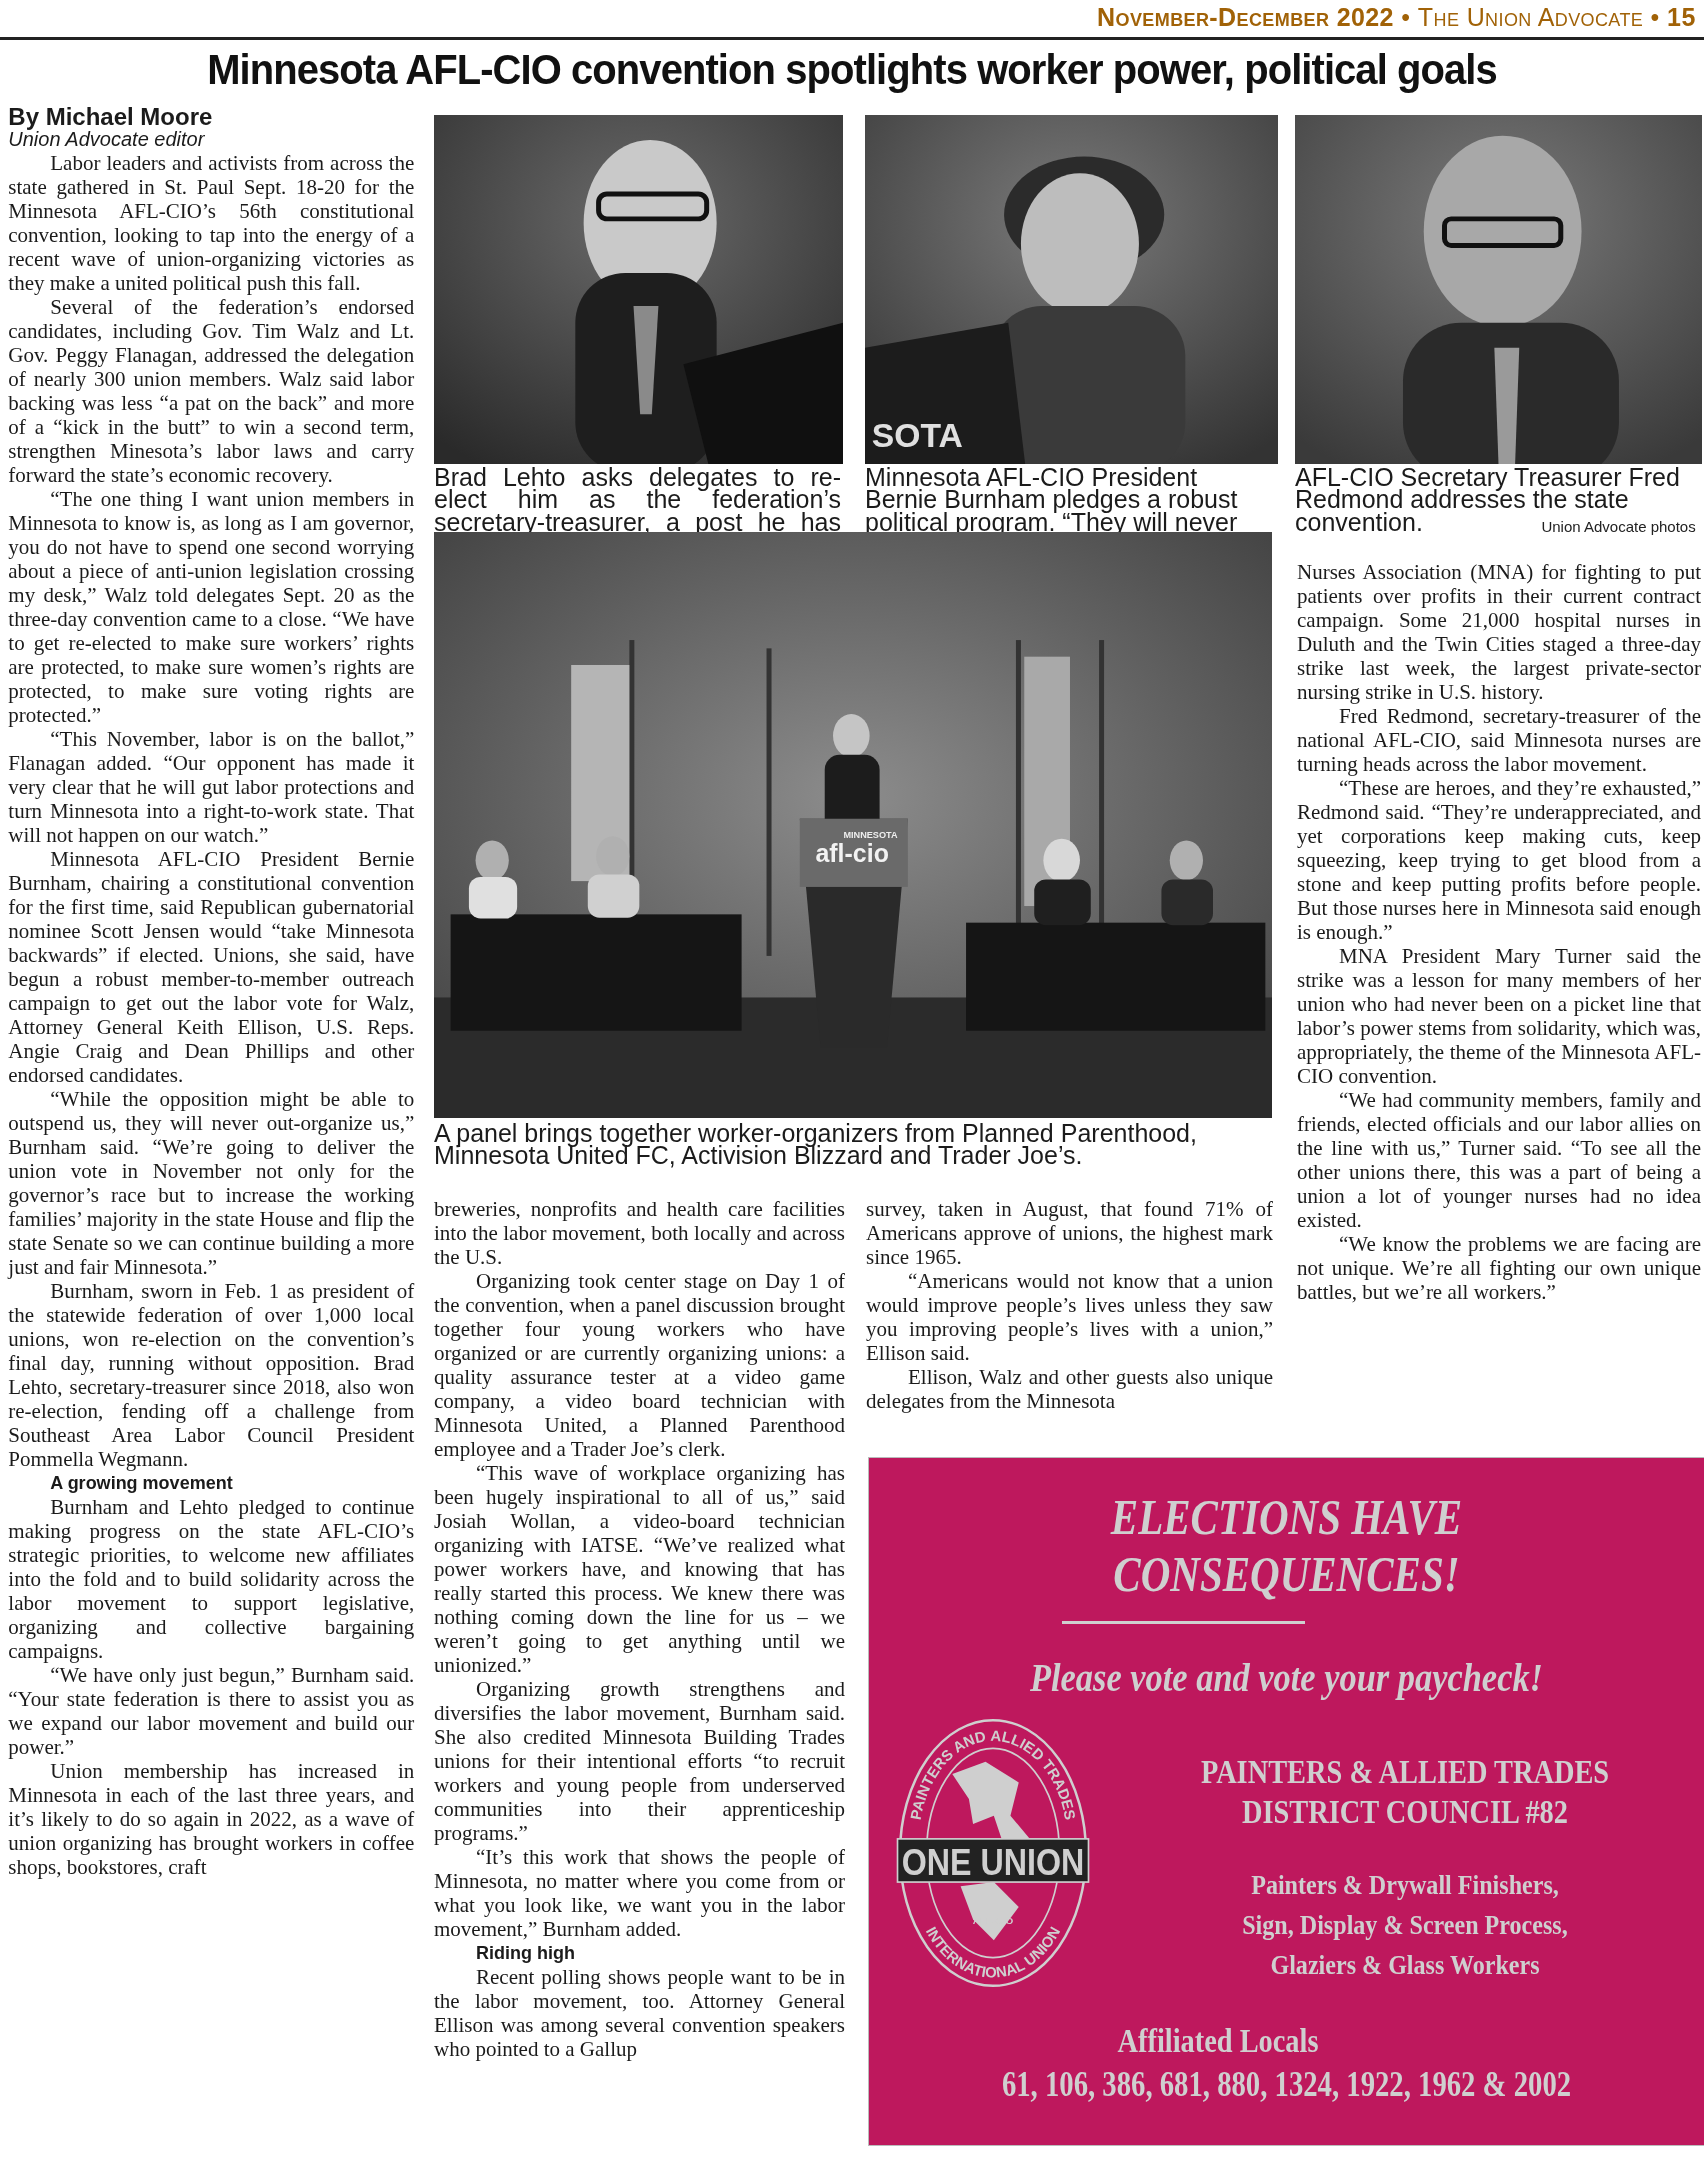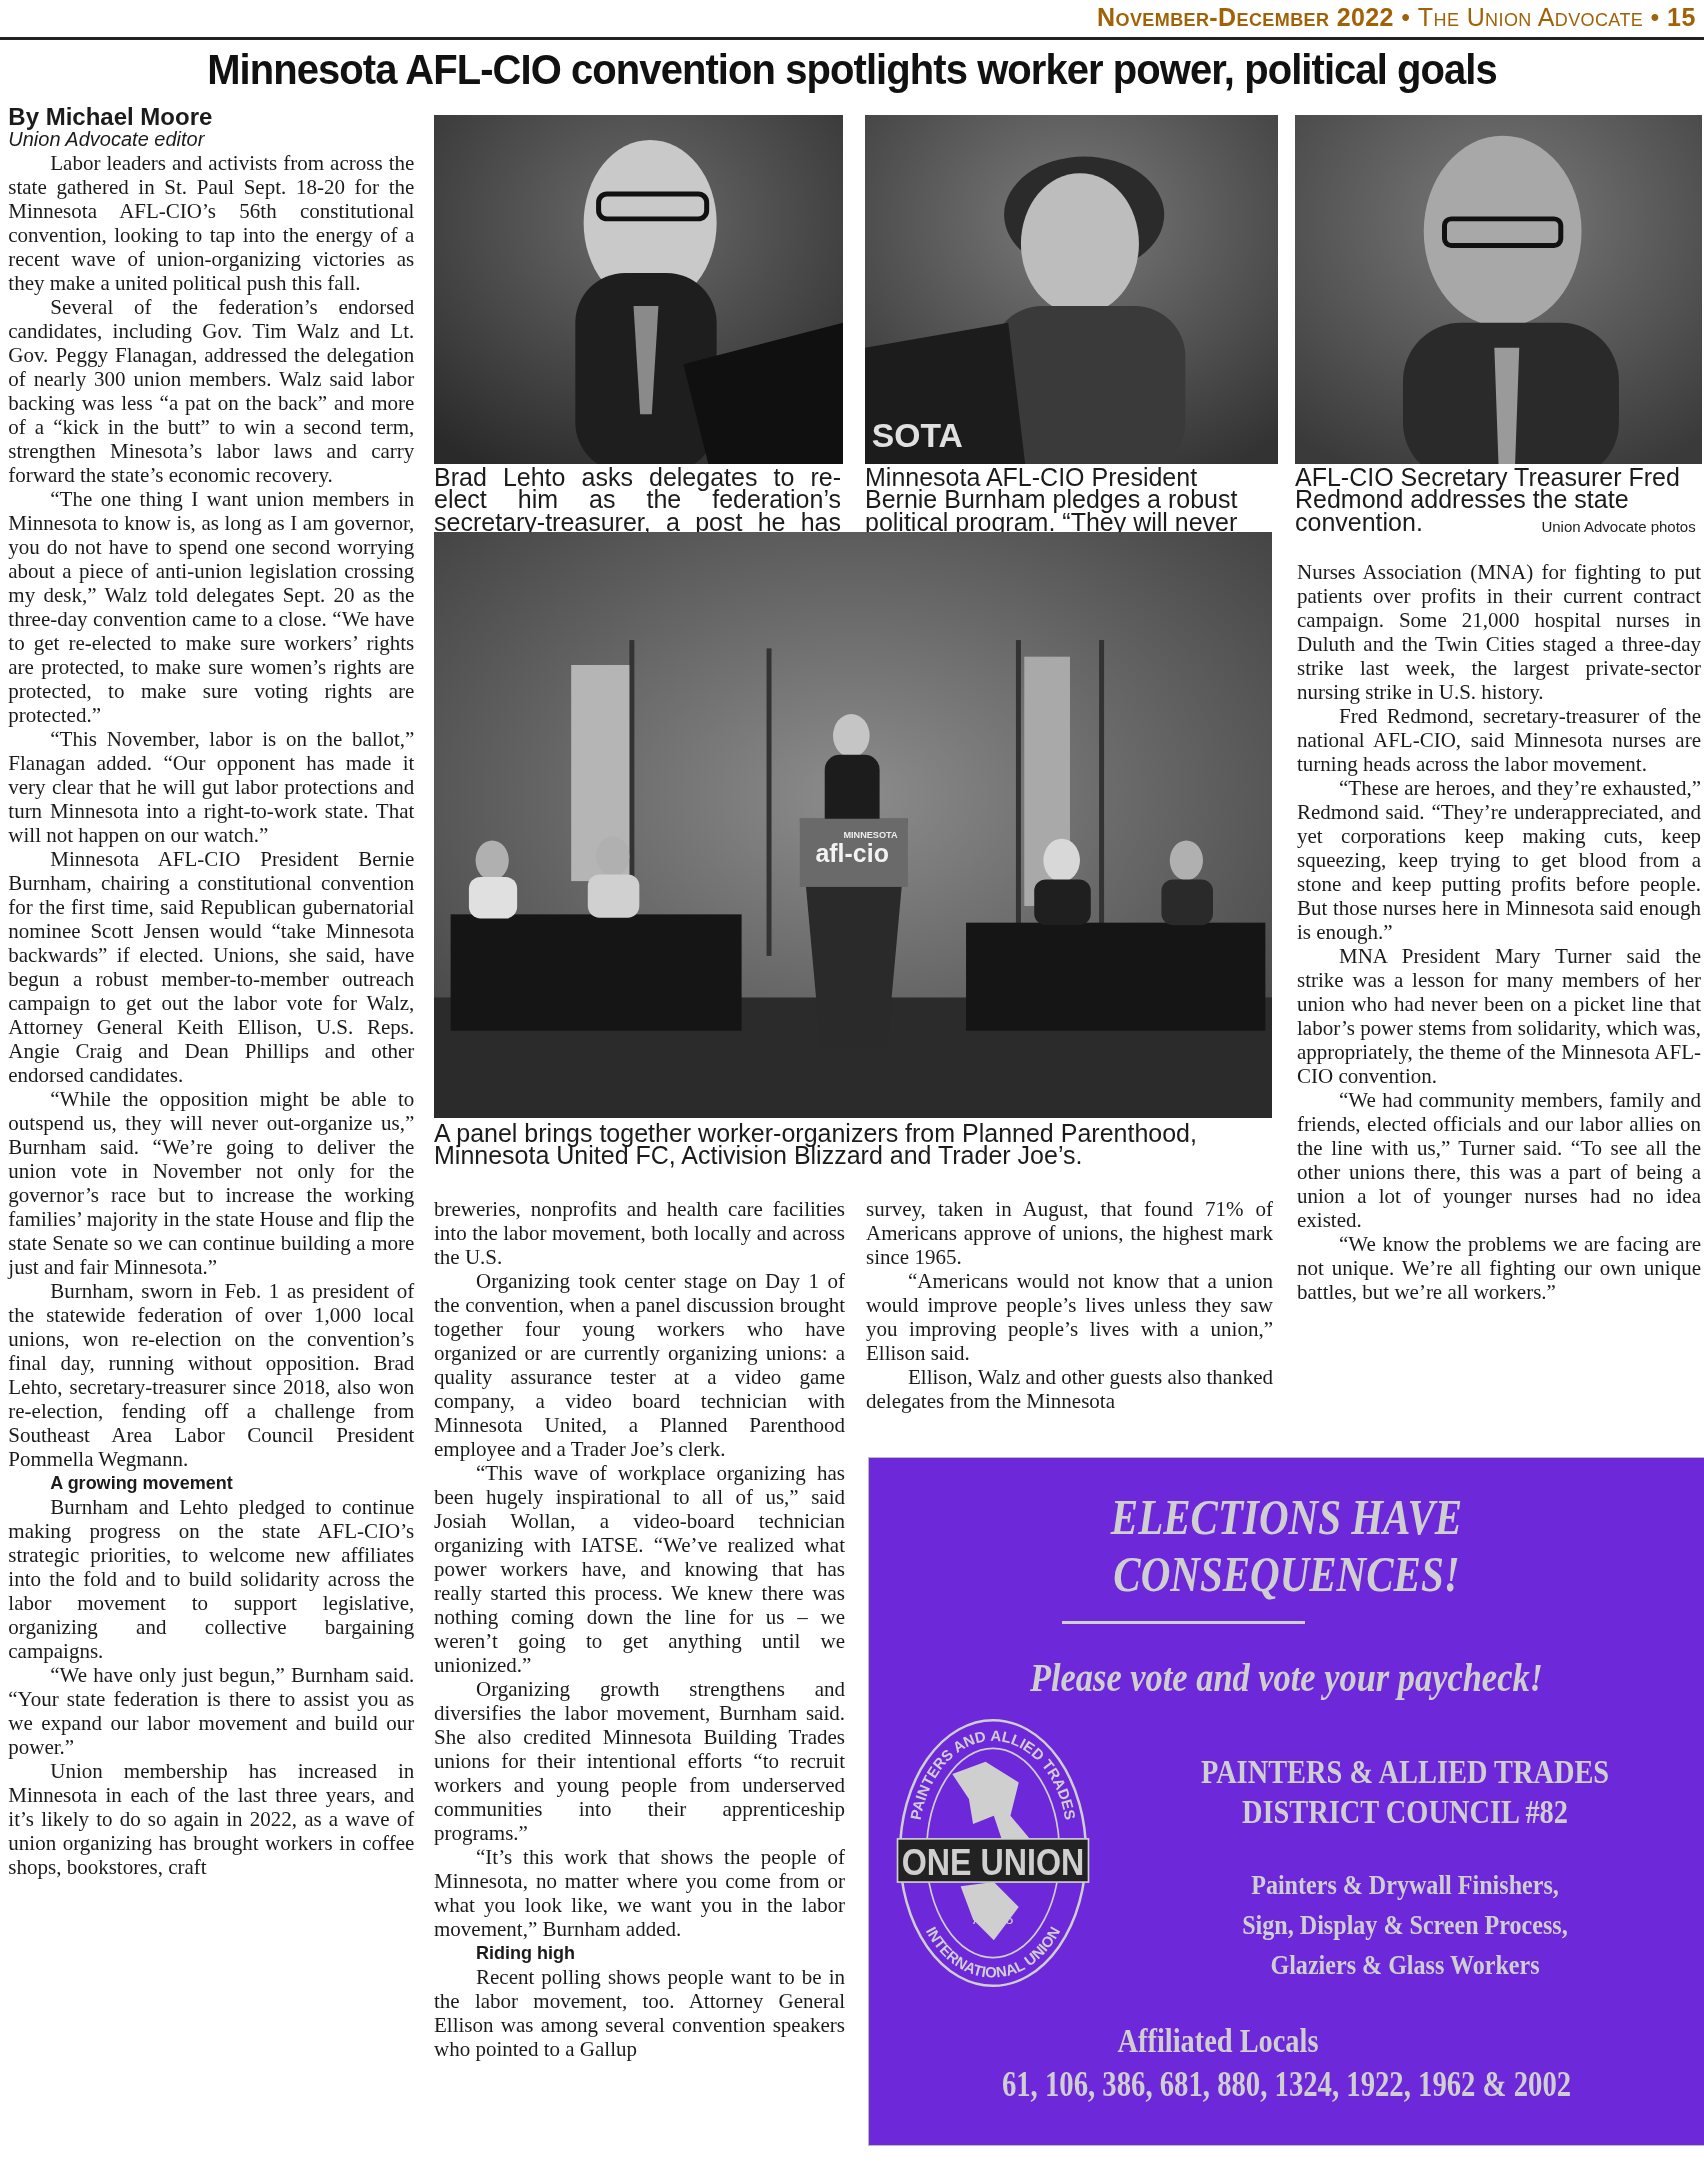--- a/index.html
+++ b/index.html
@@ -20,21 +20,21 @@
 
   #byline { font-family: "Liberation Sans", sans-serif; font-weight: bold; font-size: 24px; line-height: 23px; }
   #byrole { font-family: "Liberation Sans", sans-serif; font-style: italic; font-size: 20px; line-height: 23px; }
 
   .photo { position: absolute; background: #3a3a3a; overflow: hidden; }
   .photo svg { width: 100%; height: 100%; display: block; }
   .caption { position: absolute; font-family: Liberation Sans, sans-serif; font-size: 25px; line-height: 22.4px; color:#1b1b1b; transform-origin: left top; }
   #credit { position: absolute; right: 8.3px; top: 518px; font-family: "Liberation Sans", sans-serif; font-size: 15px; color:#222; }
 
   
-  #ad { position: absolute; left: 868px; top: 1457px; width: 835px; height: 687px; background: #6d28d9; border: 0.8px solid #bbb; color: #cfcfcf; font-family: "Liberation Serif", serif; }
+  #ad { position: absolute; left: 868px; top: 1457px; width: 835px; height: 687px; background: #be185d; border: 0.8px solid #bbb; color: #cfcfcf; font-family: "Liberation Serif", serif; }
   #ad .a-head { position: absolute; left: 0; width: 100%; text-align: center; font-style: italic; font-weight: bold; font-size: 50px; line-height: 52px; transform: scaleX(0.82); }
   #ad .a-head1 { top: 33px; }
   #ad .a-head2 { top: 90px; }
   #ad .a-underline { position: absolute; left: 193px; top: 163px; width: 243px; height: 3.3px; background:#cfcfcf; }
   #ad .a-sub { position: absolute; top: 196px; left: 0; width: 100%; text-align: center; font-style: italic; font-weight: bold; font-size: 40px; transform: scaleX(0.86); }
   #ad .a-org { position: absolute; left: 249px; width: 574px; text-align: center; font-weight: bold; font-size: 33px; line-height: 38px; transform: scaleX(0.86); }
   #ad .a-org1 { top: 295px; }
   #ad .a-org2 { top: 335px; }
   #ad .a-trade { position: absolute; left: 249px; width: 574px; text-align: center; font-weight: bold; font-size: 28px; line-height: 40px; transform: scaleX(0.86); }
   #ad .a-t1 { top: 407px; }
@@ -183,21 +183,21 @@
   <h4>Riding high</h4>
   <div>
       <p>Recent polling shows people want to be in the labor movement, too. Attorney General Ellison was among several convention speakers who pointed to a Gallup</p>
     </div>
 </div>
 
 <div class="col" id="col3" style="left:866px; top:1197px; width:407px;">
   <div>
       <p class="noindent">survey, taken in August, that found 71% of Americans approve of unions, the highest mark since 1965.</p>
       <p>“Americans would not know that a union would improve people’s lives unless they saw you improving people’s lives with a union,” Ellison said.</p>
-      <p>Ellison, Walz and other guests also thanked delegates from the Minnesota</p>
+      <p>Ellison, Walz and other guests also unique delegates from the Minnesota</p>
     </div>
 </div>
 
 <div class="col" id="col4" style="left:1297px; top:560px; width:404px;">
   <div>
       <p class="noindent">Nurses Association (MNA) for fighting to put patients over profits in their current contract campaign. Some 21,000 hospital nurses in Duluth and the Twin Cities staged a three-day strike last week, the largest private-sector nursing strike in U.S. history.</p>
       <p>Fred Redmond, secretary-treasurer of the national AFL-CIO, said Minnesota nurses are turning heads across the labor movement.</p>
       <p>“These are heroes, and they’re exhausted,” Redmond said. “They’re underappreciated, and yet corporations keep making cuts, keep squeezing, keep trying to get blood from a stone and keep putting profits before people. But those nurses here in Minnesota said enough is enough.”</p>
       <p>MNA President Mary Turner said the strike was a lesson for many members of her union who had never been on a picket line that labor’s power stems from solidarity, which was, appropriately, the theme of the Minnesota AFL-CIO convention.</p>
       <p>“We had community members, family and friends, elected officials and our labor allies on the line with us,” Turner said. “To see all the other unions there, this was a part of being a union a lot of younger nurses had no idea existed.</p>

